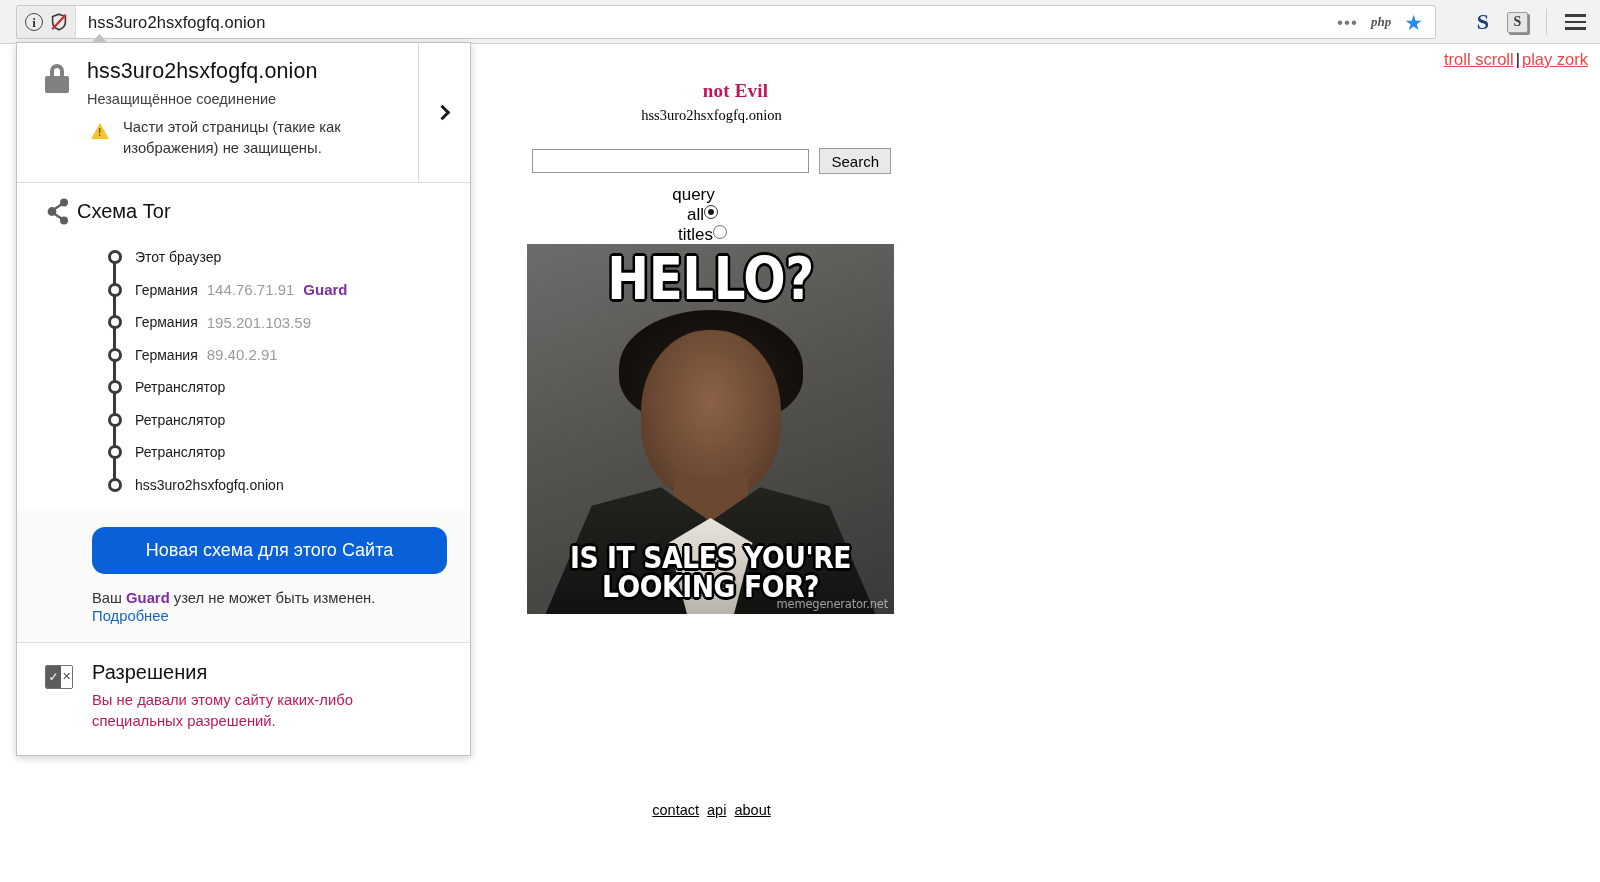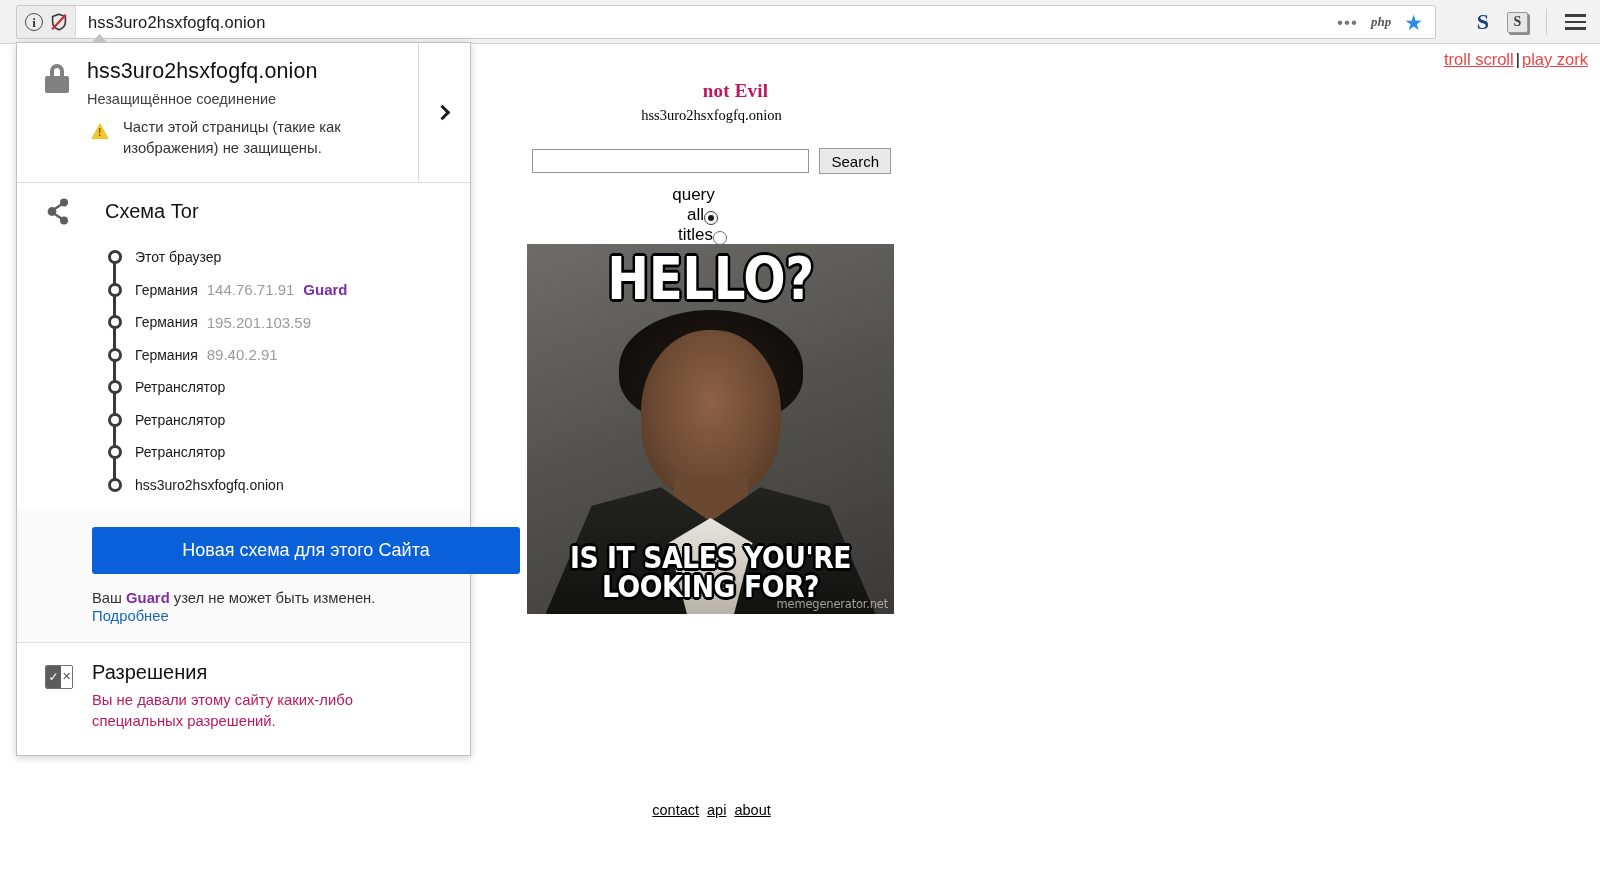--- a/index.html
+++ b/index.html
@@ -147,21 +147,21 @@
     border-left: 1px solid #dcdcdc;
   }
   .chevron-right {
     width: 11px; height: 11px;
     border-top: 3px solid #1a1a1a; border-right: 3px solid #1a1a1a;
     transform: rotate(45deg); margin-left: -4px;
   }
 
   
   #tor-section { padding: 14px 18px 10px 18px; }
-  .tor-head { display: flex; align-items: center; gap: 32px; margin-bottom: 10px; }
+  .tor-head { display: flex; align-items: center; gap: 4px; margin-bottom: 10px; }
   .tor-share-icon { width: 28px; height: 30px; margin-left: 10px; flex-shrink: 0; }
   .tor-title { font-size: 20px; color: #111; }
   .circuit-list { position: relative; padding-left: 68px; padding-top: 4px; }
   .circuit-line {
     position: absolute; left: 78px; top: 14px; bottom: 18px;
     width: 3px; background: #3a3a3a;
   }
   .circuit-node {
     position: relative; height: 32.5px;
     display: flex; align-items: center; gap: 9px;
@@ -173,23 +173,23 @@
     z-index: 2;
   }
   .node-label { margin-left: 32px; font-size: 14px; color: #1a1a1a; text-align: right; }
   .node-ip { font-size: 15px; color: #9b9b9b; }
   .node-guard { font-size: 15px; color: #7d2ca8; font-weight: bold; }
 
   
   #newcircuit-section { padding: 16px 18px 18px 18px; background: #fafafa; }
   #new-circuit-btn {
     display: block; margin-left: 57px;
-    width: 428px; height: 47px;
+    width: 355px; height: 47px;
     background: #0a60d8; color: #ffffff;
-    border: none; border-radius: 3px;
+    border: none; border-radius: 13px;
     font-size: 18px; font-family: "Liberation Sans", sans-serif;
     cursor: pointer;
   }
   .guard-note {
     margin-top: 16px; margin-left: 57px;
     font-size: 14.8px; color: #333;
   }
   .guard-note b { color: #7d2ca8; }
   .learn-more {
     display: block; margin-left: 57px; margin-top: 2px;
@@ -252,21 +252,21 @@
     font-size: 15px; color: #000; cursor: pointer;
     font-family: "Liberation Sans", sans-serif;
   }
   #radio-row {
     margin-top: 11px; font-size: 17px; color: #000;
     display: flex; align-items: center; justify-content: center; gap: 0;
     font-family: "Liberation Sans", sans-serif;
     flex-direction: column;
   }
   #radio-row .qlabel { margin-right: 36px; }
-  #radio-row .opt { display: inline-flex; align-items: flex-end; margin-right: 18px; }
+  #radio-row .opt { display: inline-flex; align-items: flex-start; margin-right: 18px; }
   .radio {
     width: 14px; height: 14px; border-radius: 50%;
     border: 1.5px solid #6f6f6f; background: #fff;
     display: inline-block; position: relative; vertical-align: middle;
     cursor: pointer;
   }
   .radio.checked { border-color: #333; }
   .radio.checked::after {
     content: ""; position: absolute; left: 2.5px; top: 2.5px;
     width: 6px; height: 6px; border-radius: 50%; background: #1a1a1a;

